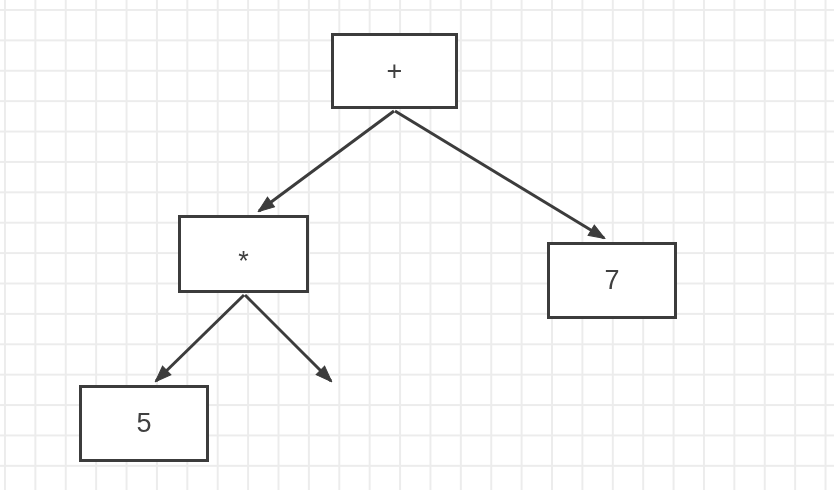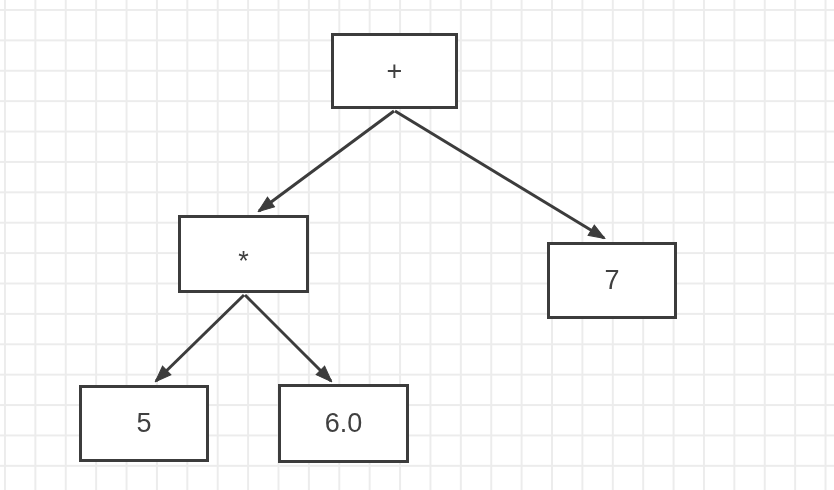--- a/index.html
+++ b/index.html
@@ -75,17 +75,14 @@
   </div>
 
   <div class="node node-seven">
     <span class="label">7</span>
   </div>
 
   <div class="node node-five">
     <span class="label">5</span>
   </div>
 
-  <div class="node node-six">
-    <span class="label">6.0</span>
-  </div>
 
 </div>
 
 </body></html>

